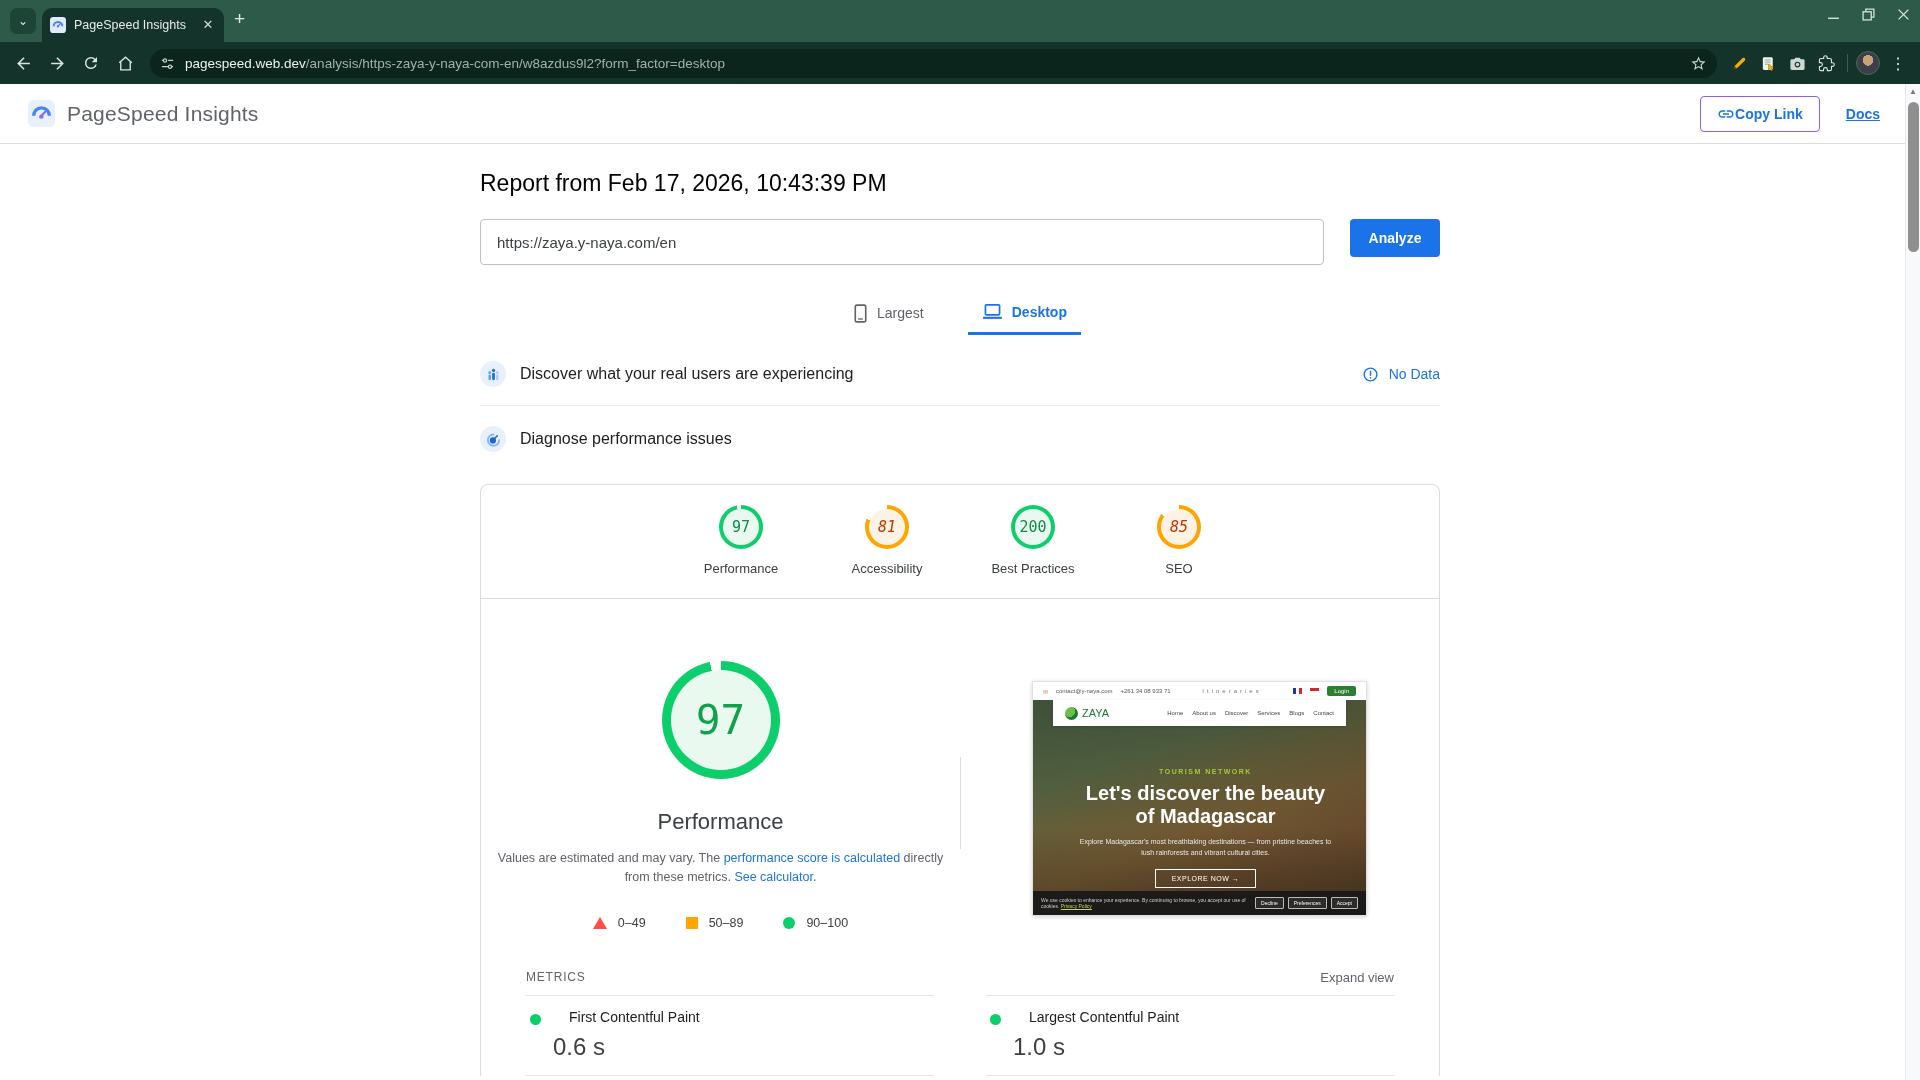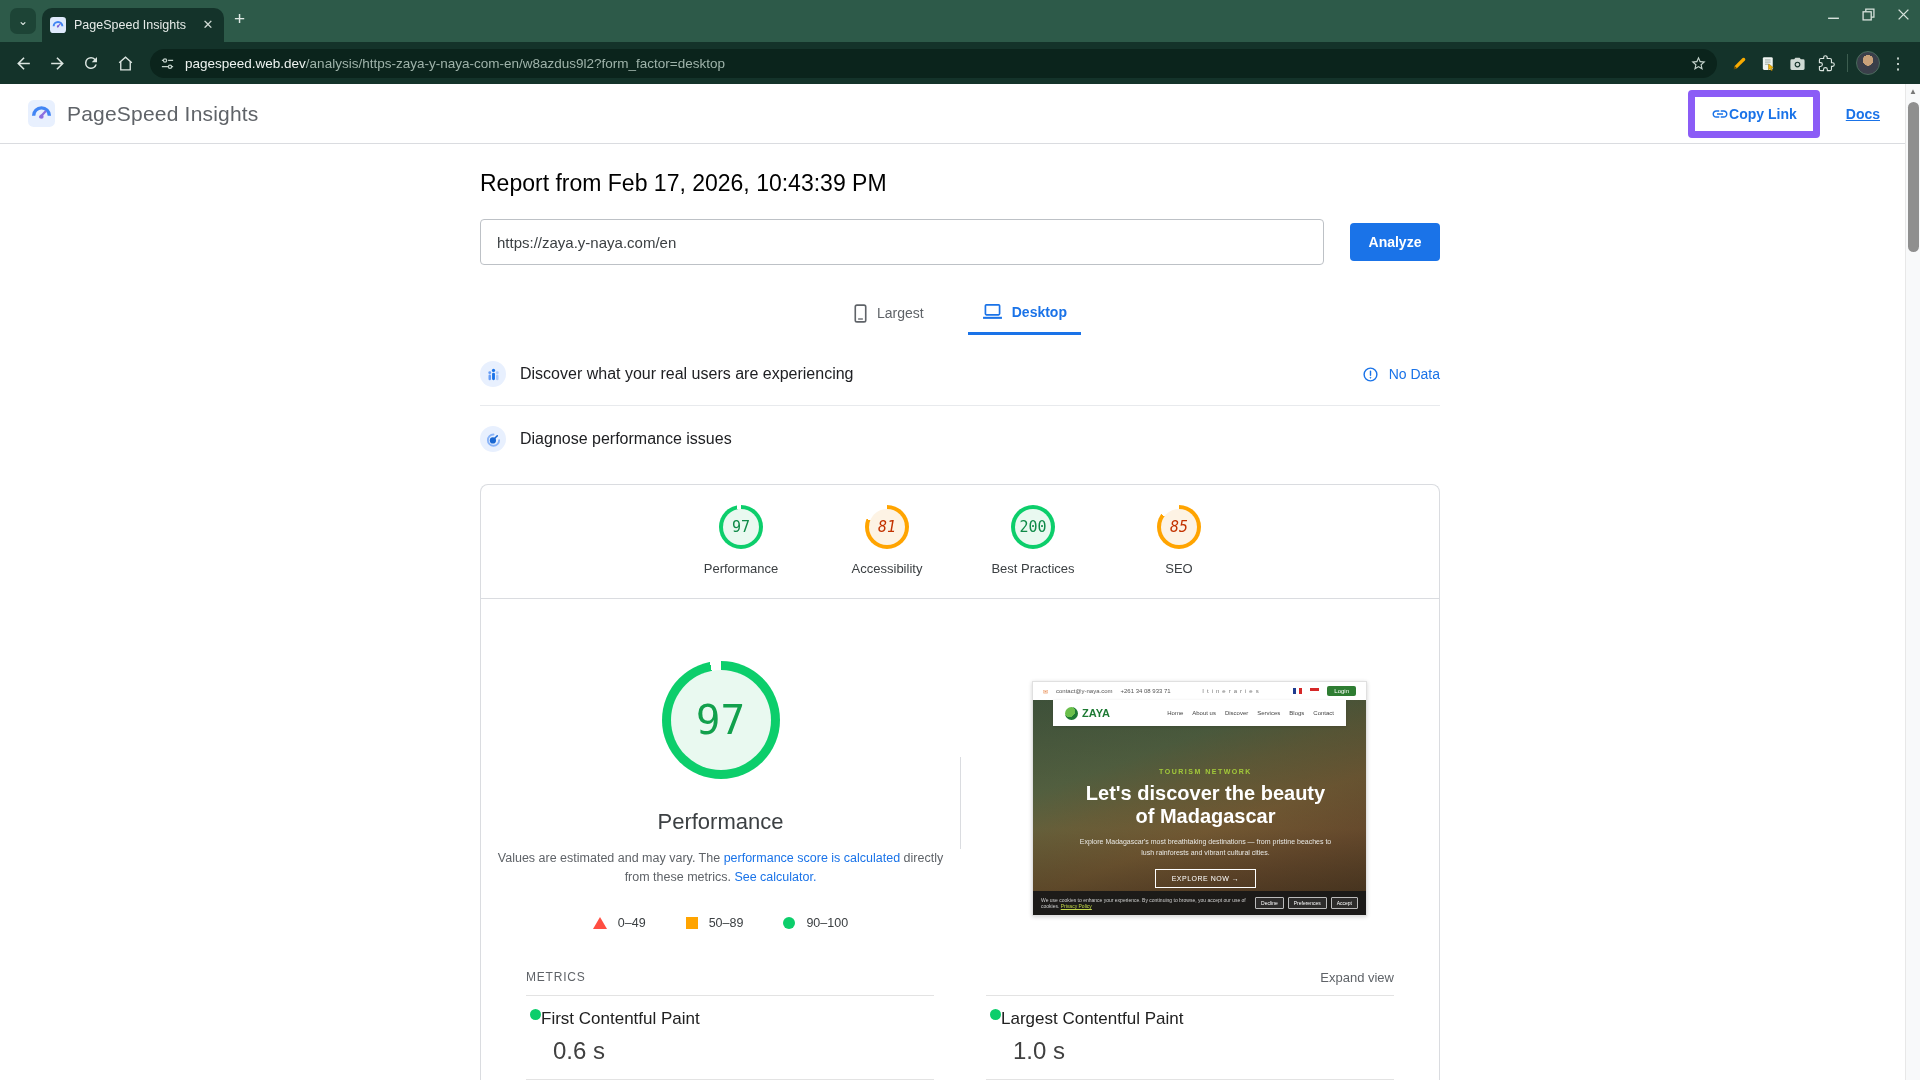--- a/index.html
+++ b/index.html
@@ -31,33 +31,33 @@
   .ext-icons > span { display:flex; }
   .toolbar-sep { width:1px; height:18px; background:#3c5d50; margin:0 4px; }
   .avatar { width:24px; height:24px; border-radius:50%; background:radial-gradient(circle at 50% 38%, #c9a27a 0 30%, #3a3f4a 31% 100%); border:1px solid #4a6a5c; }
   .menu-dots { color:#dbe5e0; font-size:16px; margin:0 6px; }
 
   
   .psi-header { height:60px; border-bottom:1px solid #dadce0; display:flex; align-items:center; padding:0 40px 0 28px; background:#fff; }
   .psi-logo { display:flex; margin-right:12px; }
   .psi-title { font-size:21px; color:#5f6368; letter-spacing:.2px; }
   .psi-header-right { margin-left:auto; display:flex; align-items:center; gap:26px; }
-  .copylink-btn { display:flex; align-items:center; border:7px solid #8b5cf6; border-radius:4px;
+  .copylink-btn { display:flex; align-items:center; border:1px solid #8b5cf6; border-radius:4px;
     padding:8px 16px; color:#1a73e8; font-size:14px; font-weight:bold; background:#fff; }
   .docs-link { color:#1a73e8; font-size:14px; font-weight:bold; }
 
   
   .scrollbar { position:absolute; right:0; top:84px; width:15px; height:996px; background:#f8f9fa; border-left:1px solid #e8e8e8; }
   .scroll-up { height:15px; display:flex; align-items:center; justify-content:center; color:#777; font-size:8px; }
   .scroll-thumb { position:absolute; top:18px; left:2px; width:11px; height:150px; background:#8f8f8f; border-radius:6px; }
 
   
   .content { width:960px; margin:0 auto; padding-top:26px; }
   .report-title { font-size:23px; color:#000000; font-weight:400; }
-  .urlrow { display:flex; align-items:center; margin-top:22px; gap:26px; }
+  .urlrow { display:flex; margin-top:22px; gap:26px; }
   .urlinput { flex:1; height:46px; border:1px solid #bdc1c6; border-radius:4px; padding:0 16px;
     font-size:15px; color:#3c4043; font-family:"Liberation Sans",sans-serif; outline:none; }
   .analyze-btn { width:90px; height:38px; background:#1a73e8; color:#fff; border:none; border-radius:4px;
     font-size:14px; font-weight:bold; font-family:"Liberation Sans",sans-serif; }
 
   .device-tabs { display:flex; justify-content:center; gap:30px; margin-top:30px; }
   .device-tab { display:flex; align-items:center; gap:9px; font-size:14px; color:#5f6368; padding:8px 14px 12px; }
   .device-tab.active { color:#1a73e8; font-weight:bold; border-bottom:3px solid #1a73e8; }
   .device-tab svg { display:block; }
 
@@ -98,21 +98,21 @@
   
   .shot-col { display:flex; justify-content:center; padding-top:82px; }
   .shot { width:335px; height:235px; border:1px solid #e0e0e0; box-shadow:0 1px 4px rgba(0,0,0,.18); position:relative; overflow:hidden; background:#fff; font-family:"Liberation Sans",sans-serif; }
   .shot-topbar { height:18px; background:#fff; display:flex; align-items:center; padding:0 10px; gap:8px; font-size:6px; color:#555; }
   .shot-topbar .mail { color:#e2722a; }
   .shot-topbar .itin { letter-spacing:3px; color:#777; margin:0 auto; }
   .flag1 { width:9px; height:6px; background:linear-gradient(90deg,#1f3b8f 33%,#fff 33% 66%,#d62828 66%); display:inline-block; }
   .flag2 { width:9px; height:6px; background:linear-gradient(180deg,#d62828 50%,#fff 50%); display:inline-block; }
   .shot-login { background:#2e7d32; color:#fff; border-radius:2px; padding:2px 7px; font-size:6px; }
   .shot-nav { position:absolute; left:20px; right:20px; top:18px; height:26px; background:#fff; display:flex; align-items:center; padding:0 12px; box-shadow:0 1px 3px rgba(0,0,0,.15); z-index:2; }
-  .shot-brand { display:flex; align-items:center; gap:4px; color:#1d7a33; font-weight:bold; font-size:11px; }
+  .shot-brand { display:flex; align-items:center; gap:4px; color:#1d7a33; font-weight:normal; font-size:11px; }
   .shot-brand .logo-ball { width:13px; height:13px; border-radius:50%; background:radial-gradient(circle at 35% 35%, #6abf4b 0 45%, #1d7a33 46% 100%); }
   .shot-links { margin-left:auto; display:flex; gap:9px; font-size:6px; color:#444; }
   .shot-hero { position:absolute; inset:18px 0 0 0;
     background:
       linear-gradient(180deg, rgba(25,40,30,.45), rgba(40,30,15,.25) 60%, rgba(20,15,8,.45)),
       linear-gradient(160deg, #5c7250 0%, #687a52 28%, #7d7346 42%, #8a6b3e 58%, #7a5836 75%, #5e452a 100%); }
   .shot-hero-inner { position:absolute; left:12px; right:0; top:68px; text-align:center; color:#fff; }
   .shot-tagline { color:#a2c93a; font-size:7px; font-weight:bold; letter-spacing:1.5px; }
   .shot-heading { margin:7px auto 0; width:240px; font-size:20px; line-height:1.15; font-weight:bold; }
   .shot-sub { margin:9px auto 0; width:260px; font-size:7px; line-height:1.5; color:#e8e8e4; }
@@ -122,21 +122,21 @@
   .shot-cookie .ctext { font-size:5px; color:#cfcfcf; flex:1; }
   .shot-cookie .ctext a { color:#c4d94a; }
   .cbtn { font-size:5px; color:#fff; border:1px solid #bbb; padding:2px 5px; border-radius:1px; white-space:nowrap; background:rgba(255,255,255,.08); }
 
   
   .metrics-head { display:flex; align-items:center; padding:14px 45px 10px; }
   .metrics-label { font-size:12px; letter-spacing:.8px; color:#5f6368; }
   .expand-view { margin-left:auto; font-size:13px; color:#5f6368; }
   .metrics-grid { display:grid; grid-template-columns:1fr 1fr; gap:0 52px; padding:0 45px; }
   .metric { border-top:1px solid #e3e3e3; border-bottom:1px solid #e3e3e3; padding:13px 4px 14px; }
-  .metric-name { display:flex; align-items:flex-start; gap:0; font-size:17px; color:#212121; }
+  .metric-name { display:flex; align-items:flex-end; gap:28px; font-size:14px; color:#212121; }
   .metric-dot { width:11px; height:11px; border-radius:50%; background:#0cce6b; flex:0 0 auto; }
   .metric-value { margin:8px 0 0 23px; font-size:24px; color:#404040; }
 </style>
 </head>
 <body>
 
 <div class="tabstrip">
   <div class="tab-search">
       <span>⌄</span>
     </div>

